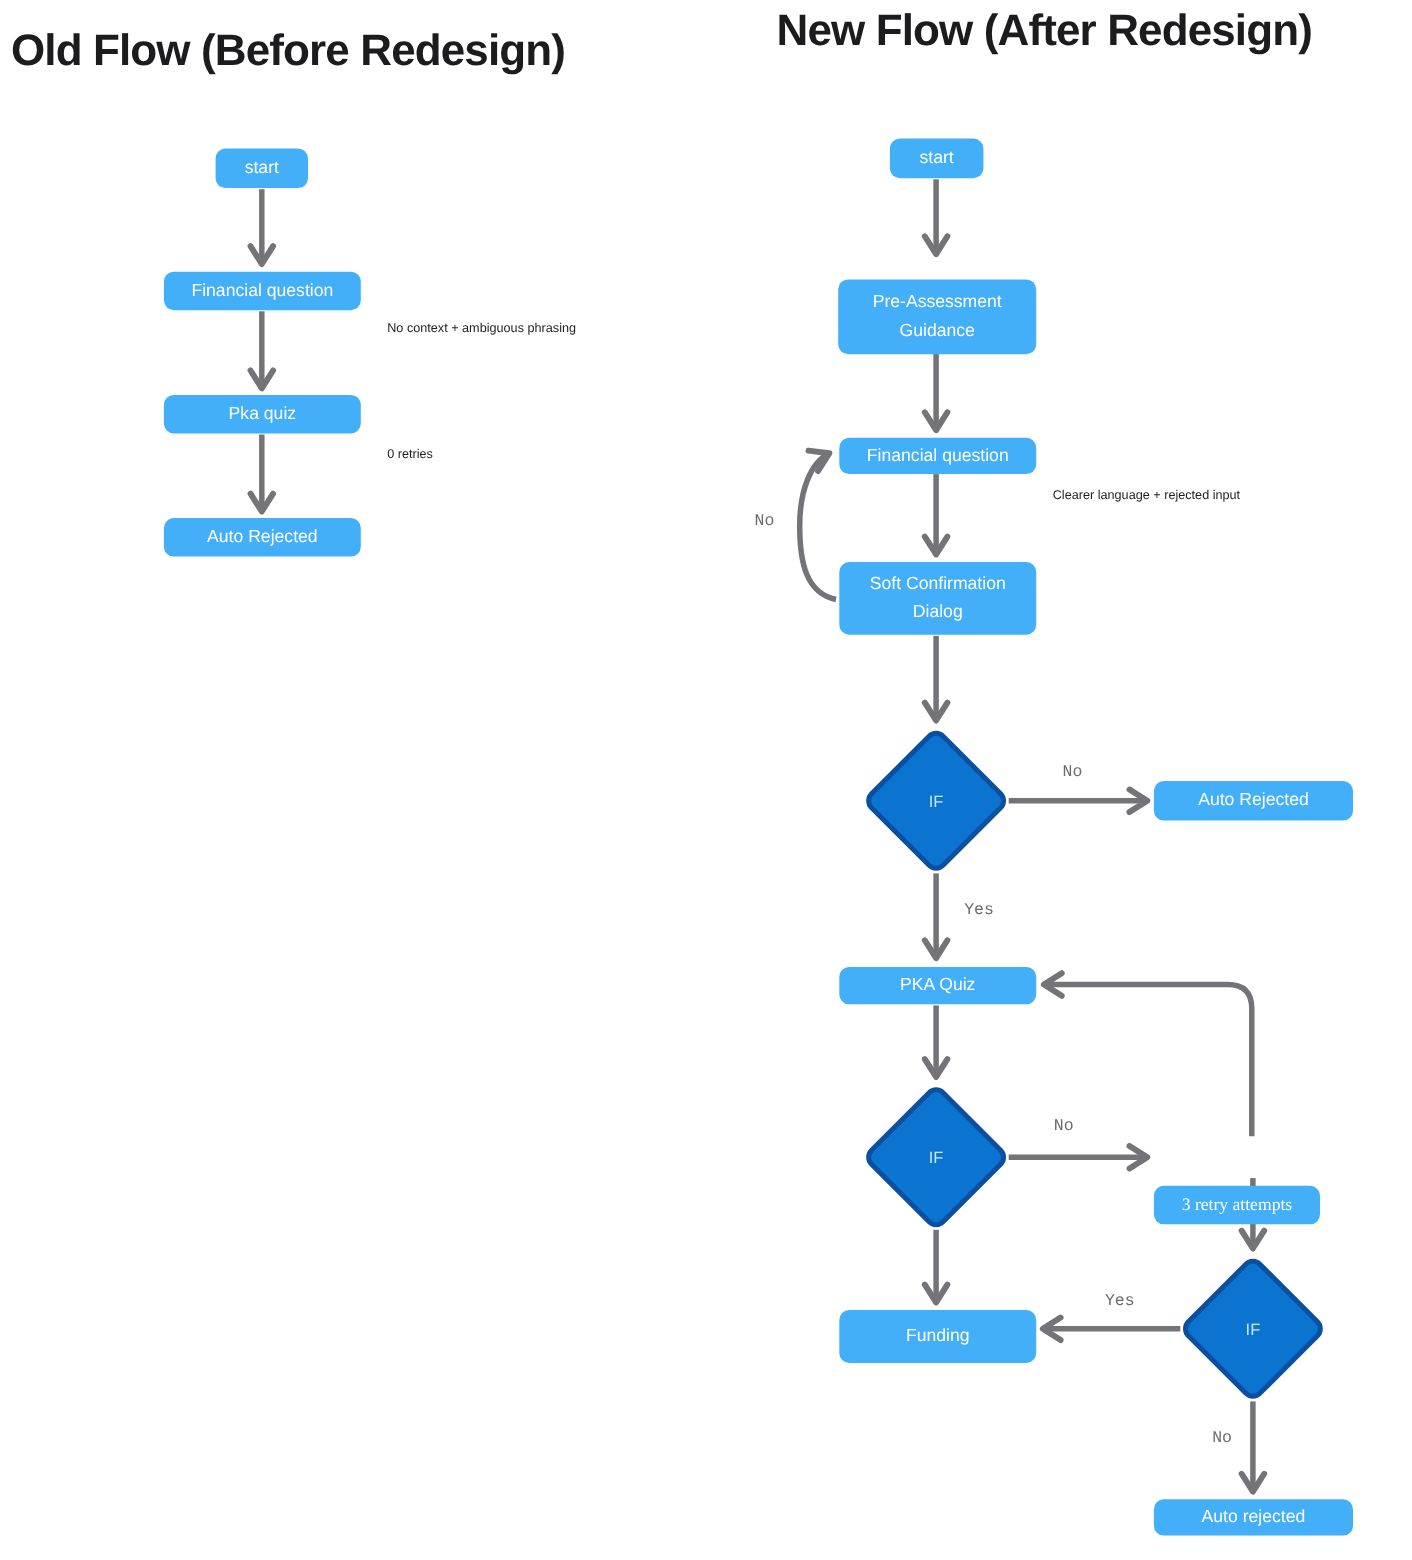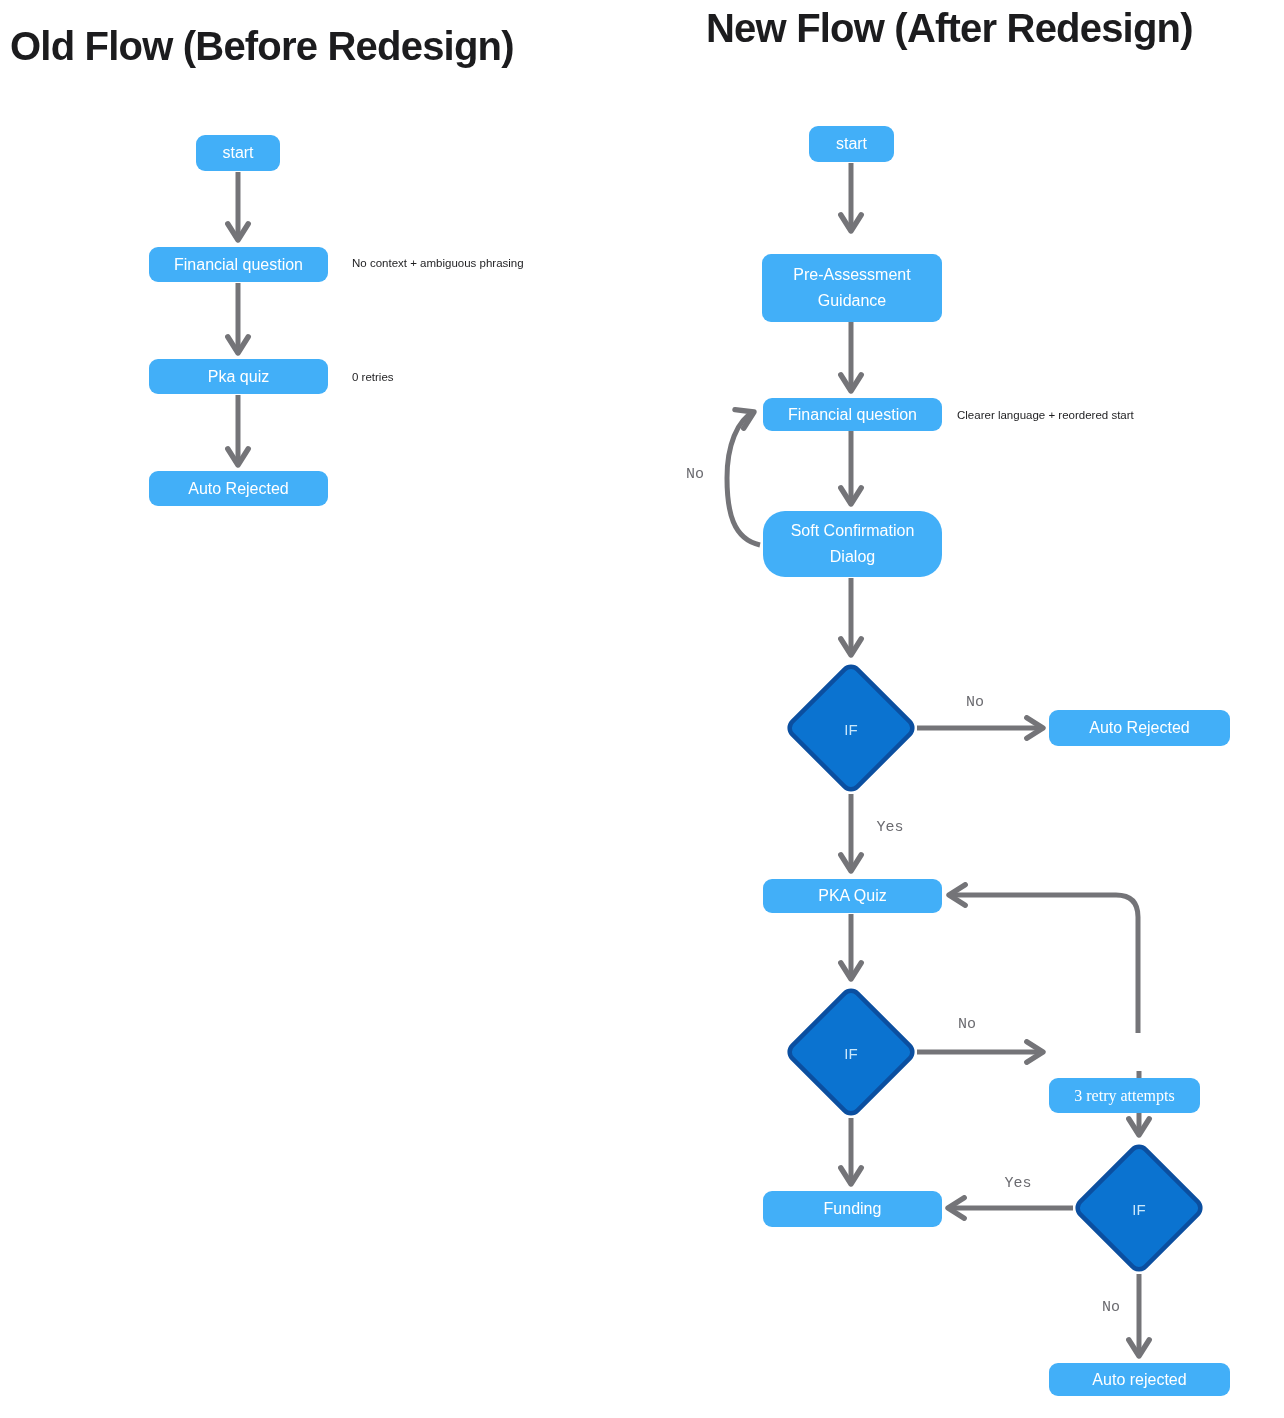--- a/index.html
+++ b/index.html
@@ -21,21 +21,21 @@
   }
   .edge-label{
     position:absolute;transform:translate(-50%,-50%);color:var(--edge_label);
     font-size:15px;white-space:nowrap;font-family:Liberation Mono, monospace;
   }
   .if-label{
     position:absolute;transform:translate(-50%,-50%);color:var(--if_text);
     font-size:15px;white-space:nowrap;
   }
   .annotation{
-    position:absolute;color:var(--annotation);font-size:11.5px;font-weight:500;white-space:nowrap;
+    position:absolute;color:var(--annotation);font-size:11.5px;font-weight:500;white-space:nowrap;margin-top:36px;
   }
 </style>
 </head>
 <body>
 
 <div class="canvas">
 
   <h1 class="title" style="left:706px;top:6px;">New Flow (After Redesign)</h1>
   <h1 class="title" style="left:10px;top:24px;">Old Flow (Before Redesign)</h1>
 
@@ -74,33 +74,33 @@
   <div class="node" style="left:149px;top:247px;width:179px;height:35px;">Financial question</div>
   <div class="node" style="left:149px;top:359px;width:179px;height:35px;">Pka quiz</div>
   <div class="node" style="left:149px;top:471px;width:179px;height:35px;">Auto Rejected</div>
 
   <div class="annotation" style="left:352px;top:257px;">No context + ambiguous phrasing</div>
   <div class="annotation" style="left:352px;top:371px;text-align:center;">0 retries</div>
 
   <div class="node" style="left:809px;top:126px;width:85px;height:36px;">start</div>
   <div class="node" style="left:762px;top:254px;width:180px;height:68px;">Pre-Assessment Guidance</div>
   <div class="node" style="left:763px;top:398px;width:179px;height:33px;">Financial question</div>
-  <div class="node" style="left:763px;top:511px;width:179px;height:66px;border-radius:22px;">Soft Confirmation Dialog</div>
+  <div class="node" style="left:763px;top:511px;width:179px;height:66px;">Soft Confirmation Dialog</div>
   <div class="node" style="left:1049px;top:710px;width:181px;height:36px;">Auto Rejected</div>
   <div class="node" style="left:763px;top:879px;width:179px;height:34px;">PKA Quiz</div>
   <div class="node" style="left:1049px;top:1078px;width:151px;height:35px;font-family:Liberation Serif, serif;">3 retry attempts</div>
-  <div class="node" style="left:763px;top:1191px;width:179px;height:36px;">Funding</div>
+  <div class="node" style="left:763px;top:1191px;width:179px;height:48px;">Funding</div>
   <div class="node" style="left:1049px;top:1363px;width:181px;height:33px;">Auto rejected</div>
 
   <div class="if-label" style="left:851px;top:729px;">IF</div>
   <div class="if-label" style="left:851px;top:1053px;">IF</div>
   <div class="if-label" style="left:1139px;top:1209px;">IF</div>
 
   <div class="edge-label" style="left:695px;top:474px;">No</div>
   <div class="edge-label" style="left:975px;top:702px;">No</div>
   <div class="edge-label" style="left:890px;top:827px;">Yes</div>
   <div class="edge-label" style="left:967px;top:1024px;">No</div>
   <div class="edge-label" style="left:1018px;top:1183px;">Yes</div>
   <div class="edge-label" style="left:1111px;top:1307px;">No</div>
 
-  <div class="annotation" style="left:957px;top:409px;">Clearer language + reordered start</div>
+  <div class="annotation" style="left:957px;top:409px;">Clearer language + rejected input</div>
 
 </div>
 
 </body></html>

